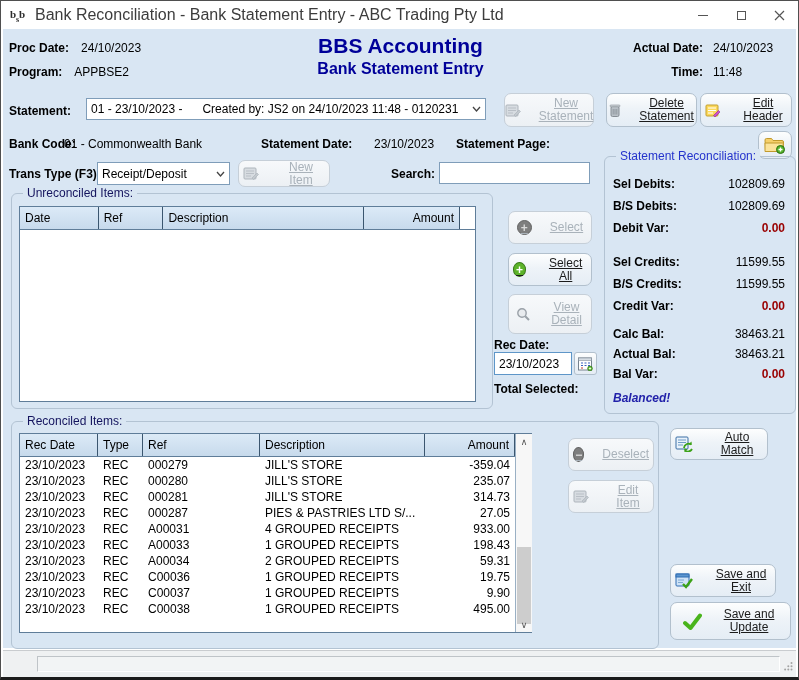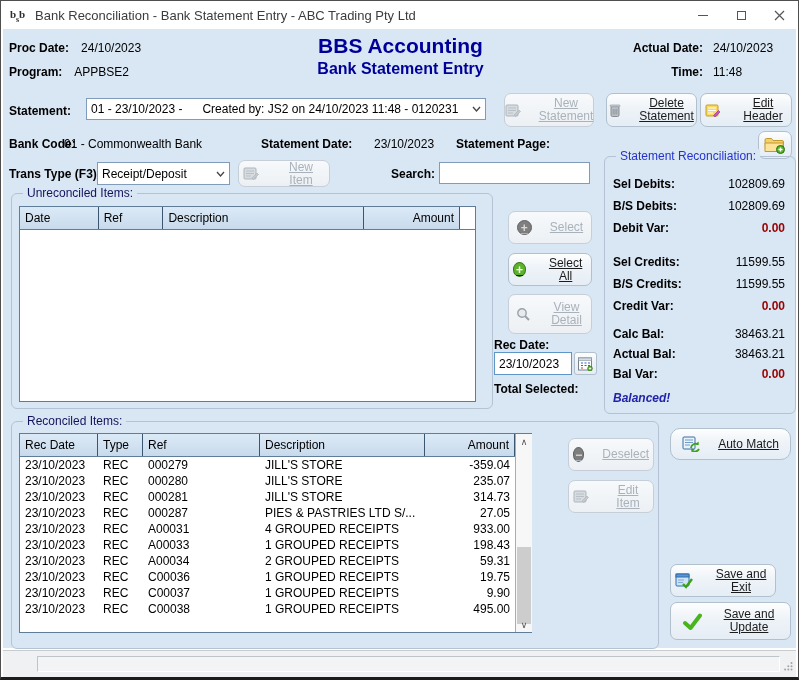--- a/index.html
+++ b/index.html
@@ -2,21 +2,21 @@
 <html><head>
 <meta charset="utf-8">
 <style>
   html,body{margin:0;padding:0;background:#c7c7c7;}
   body{font-family:"Liberation Sans","DejaVu Sans",sans-serif;font-size:12px;color:#000;}
   *{box-sizing:border-box;}
   .app{position:relative;width:799px;height:680px;background:#fff;border:1px solid #4f4f4f;border-bottom:3px solid #1c1c1c;overflow:hidden;}
   
   .titlebar{position:absolute;left:0;top:0;right:0;height:28px;background:#fff;display:flex;align-items:center;}
   .app-icon{margin-left:9px;display:flex;align-items:center;}
-  .title-text{margin-left:7px;color:#3c3c3c;font-size:13px;}
+  .title-text{margin-left:7px;color:#3c3c3c;font-size:16px;}
   .winbtns{margin-left:auto;display:flex;height:100%;}
   .winbtn{width:38px;display:flex;align-items:center;justify-content:center;cursor:default;}
   .glyph-min{width:10px;height:1px;background:#555;}
   .glyph-max{width:9px;height:9px;border:1px solid #555;}
   
   .content{position:absolute;left:2px;right:2px;top:28px;bottom:29px;background:#d9e6f3;}
   .abs{position:absolute;}
   .lbl{font-weight:700;}
   .pair{display:flex;gap:12px;align-items:baseline;white-space:nowrap;}
   .app-title{left:0;width:795px;top:33px;text-align:center;font-size:21px;font-weight:700;color:#000099;}
@@ -383,21 +383,21 @@
       <span class="iconwrap">
         <svg width="16" height="15" viewBox="0 0 16 15">
             <rect x="1" y="2" width="12" height="11" rx="1" fill="#d7dce1" stroke="#aeb5bc"></rect>
             <path d="M3 5h8 M3 7.5h8 M3 10h5" stroke="#b9bfc6" stroke-width="1"></path>
             <path d="M9 12 L14 7 L15.5 8.5 L10.5 13.5 Z" fill="#c3c9cf" stroke="#aab1b8" stroke-width="0.6"></path>
           </svg>
       </span>
       <span>Edit Item</span>
     </button>
 
-    <button class="btn abs" style="left:667px;top:399px;width:121px;height:32px;border-radius:10px;">
+    <button class="btn abs" style="left:667px;top:399px;width:98px;height:32px;">
       <span class="iconwrap">
         <svg width="18" height="16" viewBox="0 0 18 16">
             <rect x="1" y="1" width="12" height="12" rx="1" fill="#e9f2fb" stroke="#3b6ea5"></rect>
             <path d="M3 4h8 M3 6.5h8 M3 9h5" stroke="#6f9cc6" stroke-width="1"></path>
             <path d="M9 12 a4.5 4.5 0 0 1 7-3.5" stroke="#3ba217" stroke-width="1.8" fill="none"></path>
             <path d="M16.5 5.5 L16.8 9 L13.5 8.2 Z" fill="#3ba217"></path>
             <path d="M17 13 a4.5 4.5 0 0 1 -7 1.5" stroke="#3ba217" stroke-width="1.8" fill="none"></path>
             <path d="M9.5 16 L9.2 12.4 L12.6 13.3 Z" fill="#3ba217"></path>
           </svg>
       </span>

